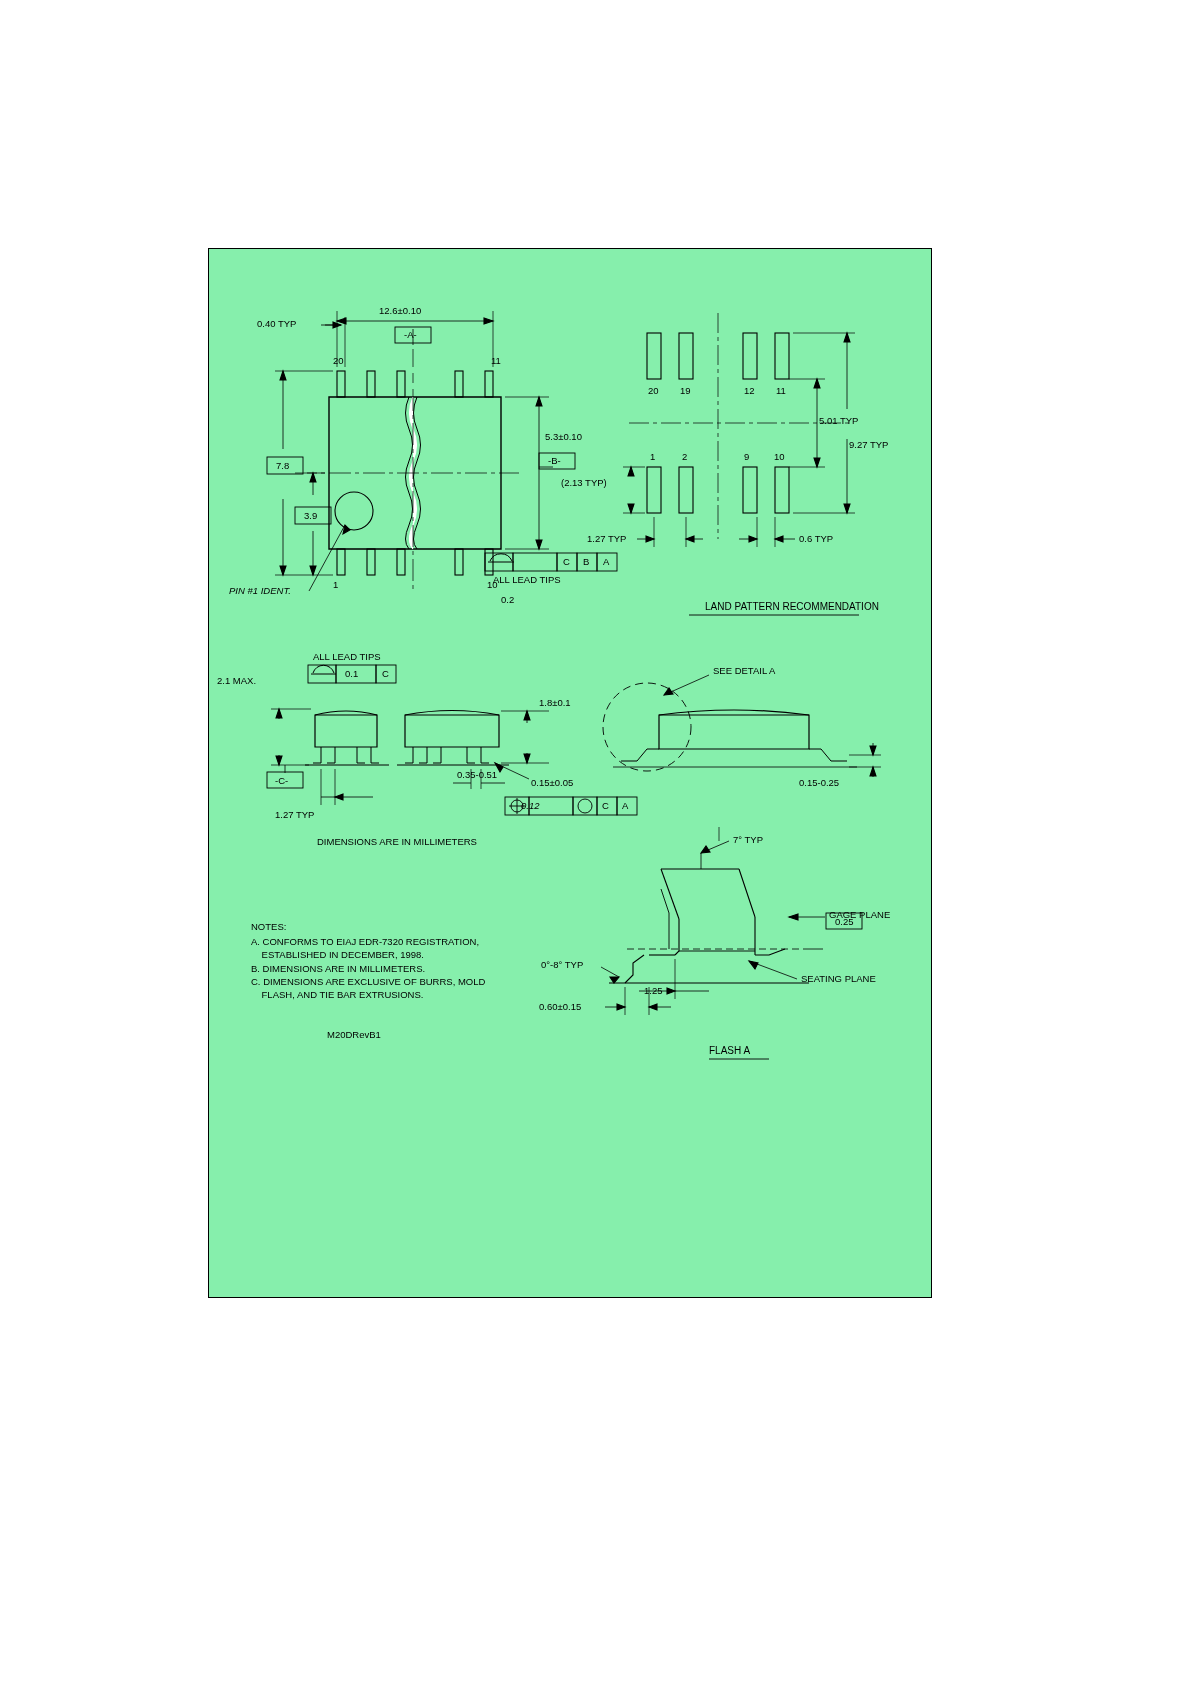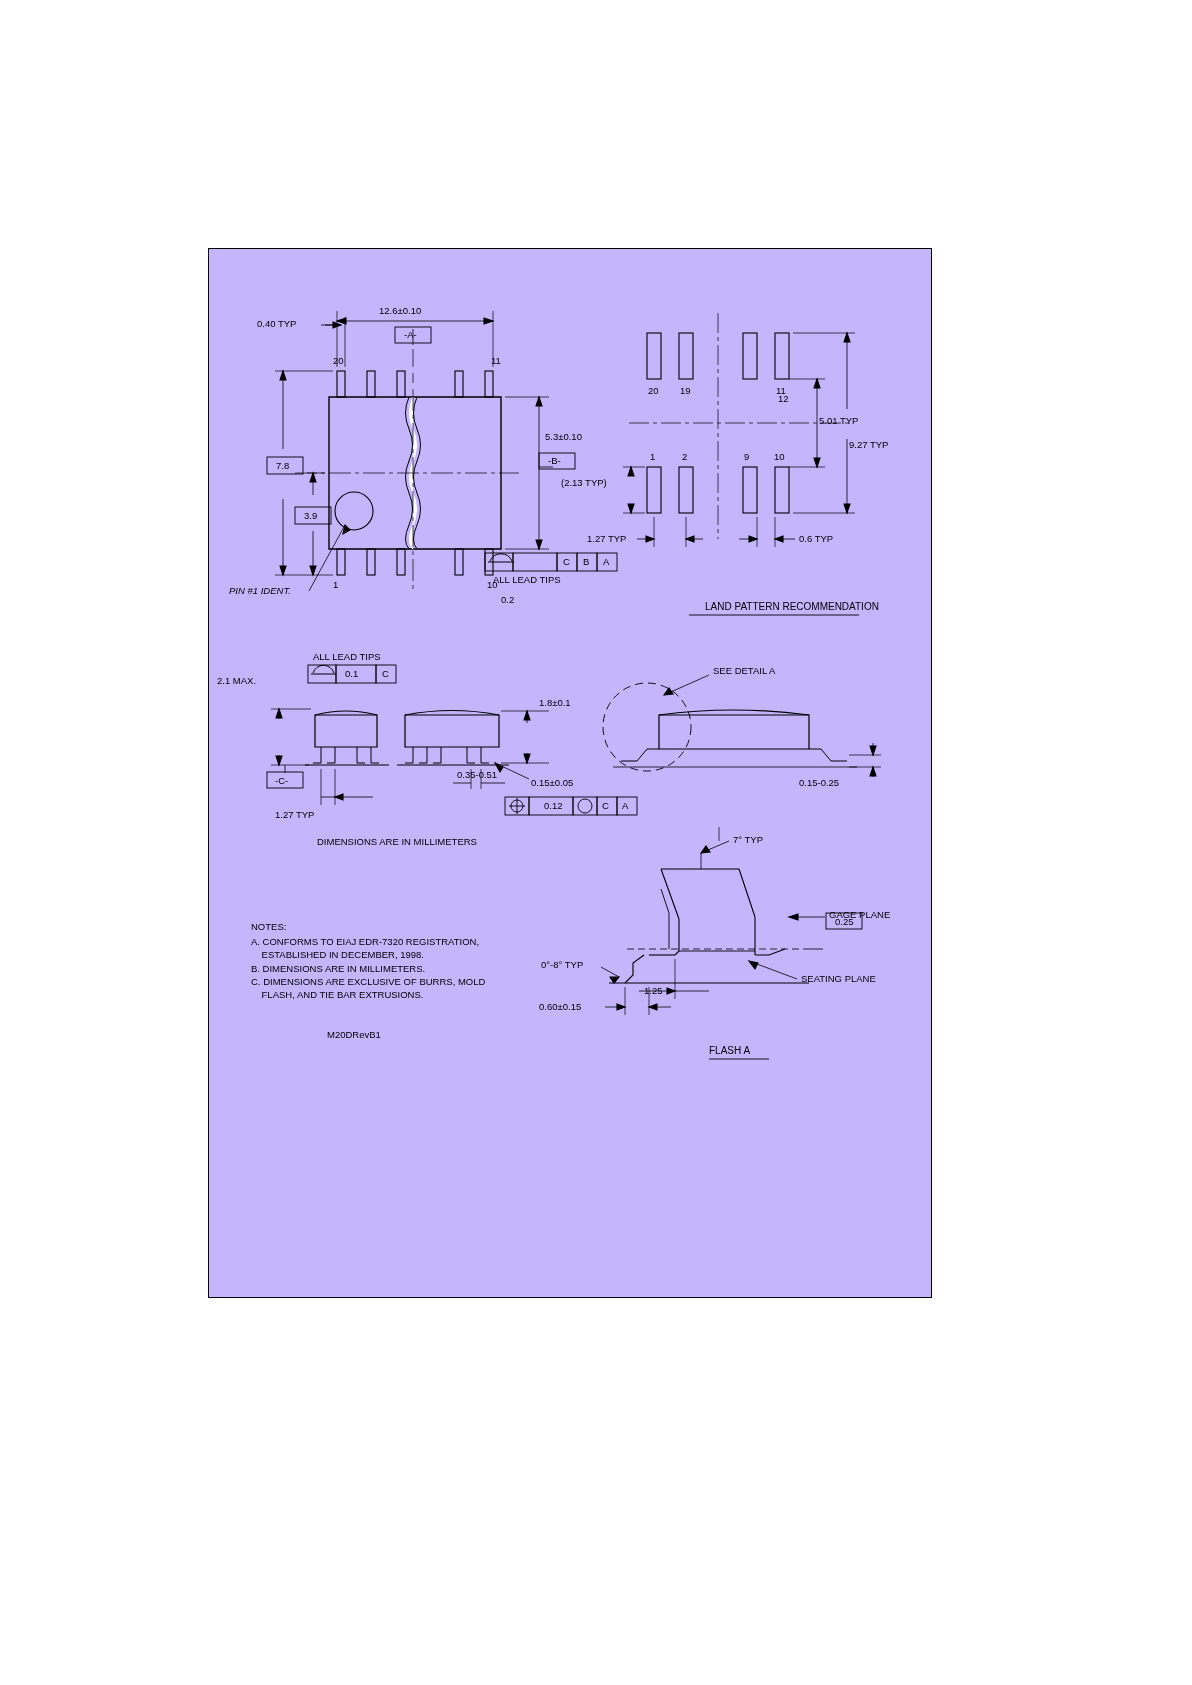--- a/index.html
+++ b/index.html
@@ -1,18 +1,18 @@
 <!DOCTYPE html>
 <html><head>
 <meta charset="utf-8">
 <style>
   html,body{margin:0;padding:0;background:#ffffff;}
   body{width:1192px;height:1685px;font-family:"Liberation Sans",sans-serif;color:#000;}
   .page{position:relative;width:1192px;height:1685px;}
-  .frame{position:absolute;left:208px;top:248px;width:722px;height:1048px;border:1.5px solid #000;background:#c4b5fd;}
+  .frame{position:absolute;left:208px;top:248px;width:722px;height:1048px;border:1.5px solid #000;background:#86efac;}
   .lbl{position:absolute;font-size:9.5px;line-height:11px;white-space:pre;color:#000;}
   .lbl.b{font-size:10px;}
   svg{position:absolute;left:0;top:0;overflow:visible;}
   .notes{position:absolute;font-size:9.5px;line-height:12.5px;white-space:pre;}
 </style>
 </head>
 <body>
 
 <div class="page">
   <div class="frame">
@@ -293,21 +293,21 @@
     <div class="lbl" style="left:95px;top:261px;">3.9</div>
     <div class="lbl" style="left:20px;top:336px;font-style:italic;">PIN #1 IDENT.</div>
     <div class="lbl" style="left:284px;top:325px;">ALL LEAD TIPS</div>
     <div class="lbl" style="left:292px;top:307px;margin-top:38px;">0.2</div>
     <div class="lbl" style="left:354px;top:307px;">C</div>
     <div class="lbl" style="left:374px;top:307px;">B</div>
     <div class="lbl" style="left:394px;top:307px;">A</div>
 
     <div class="lbl" style="left:439px;top:136px;">20</div>
     <div class="lbl" style="left:471px;top:136px;">19</div>
-    <div class="lbl" style="left:535px;top:144px;margin-left:34px;">12</div>
+    <div class="lbl" style="left:535px;top:136px;">12</div>
     <div class="lbl" style="left:567px;top:136px;">11</div>
     <div class="lbl" style="left:441px;top:202px;">1</div>
     <div class="lbl" style="left:473px;top:202px;">2</div>
     <div class="lbl" style="left:535px;top:202px;">9</div>
     <div class="lbl" style="left:565px;top:202px;">10</div>
     <div class="lbl" style="left:610px;top:166px;">5.01 TYP</div>
     <div class="lbl" style="left:640px;top:190px;">9.27 TYP</div>
     <div class="lbl" style="left:352px;top:228px;">(2.13 TYP)</div>
     <div class="lbl" style="left:378px;top:284px;">1.27 TYP</div>
     <div class="lbl" style="left:590px;top:284px;">0.6 TYP</div>
@@ -315,21 +315,21 @@
 
     <div class="lbl" style="left:104px;top:402px;">ALL LEAD TIPS</div>
     <div class="lbl" style="left:136px;top:419px;">0.1</div>
     <div class="lbl" style="left:173px;top:419px;">C</div>
     <div class="lbl" style="left:8px;top:426px;">2.1 MAX.</div>
     <div class="lbl" style="left:66px;top:526px;">-C-</div>
     <div class="lbl" style="left:66px;top:560px;">1.27 TYP</div>
     <div class="lbl" style="left:330px;top:448px;">1.8±0.1</div>
     <div class="lbl" style="left:322px;top:528px;">0.15±0.05</div>
     <div class="lbl" style="left:248px;top:520px;">0.35-0.51</div>
-    <div class="lbl" style="left:335px;top:551px;">0.12</div>
+    <div class="lbl" style="left:312px;top:551px;font-style:italic;">0.12</div>
     <div class="lbl" style="left:393px;top:551px;">C</div>
     <div class="lbl" style="left:413px;top:551px;">A</div>
     <div class="lbl" style="left:108px;top:587px;">DIMENSIONS ARE IN MILLIMETERS</div>
 
     <div class="lbl" style="left:504px;top:416px;">SEE DETAIL A</div>
     <div class="lbl" style="left:590px;top:528px;">0.15-0.25</div>
 
     <div class="lbl" style="left:524px;top:585px;">7° TYP</div>
     <div class="lbl" style="left:620px;top:660px;">GAGE PLANE</div>
     <div class="lbl" style="left:626px;top:667px;">0.25</div>

